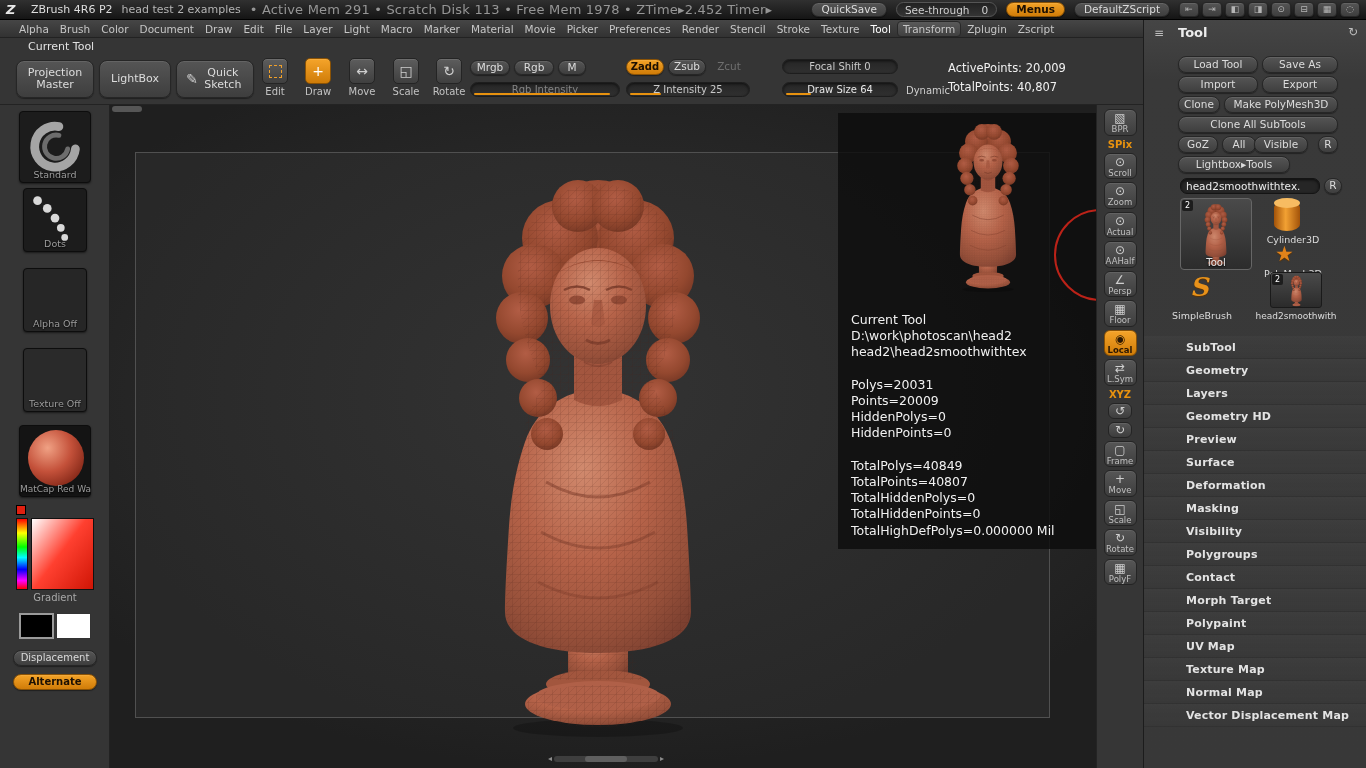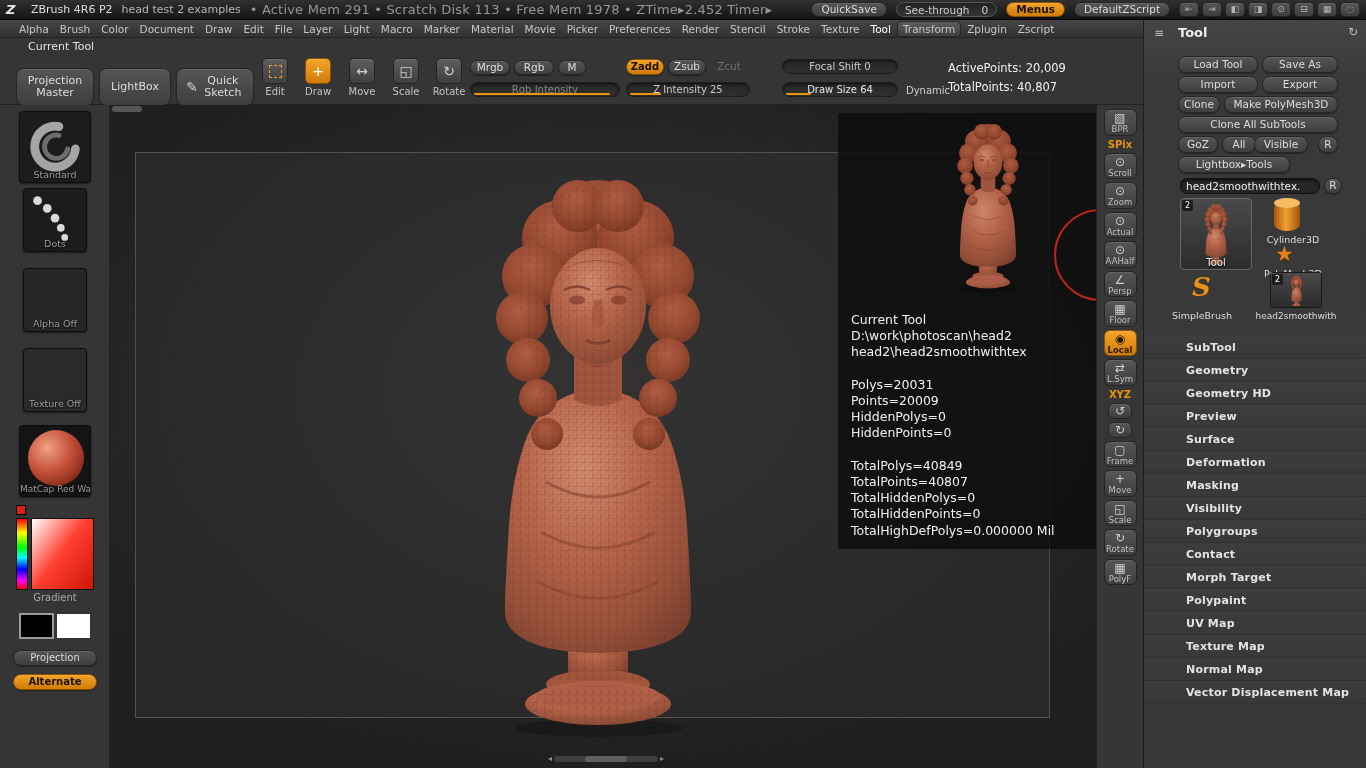--- a/index.html
+++ b/index.html
@@ -54,21 +54,21 @@
   #menubar { left:0; top:20px; width:1143px; height:18px;
     background:linear-gradient(#464646,#323232); border-bottom:1px solid #222;
     display:flex; align-items:center; padding-left:14px; gap:1px; }
   .menu-item { padding:1px 5px; color:#c6c6c6; font-size:10.5px; border-radius:4px; }
   .menu-item.hl { color:#ffffff; }
   .menu-item.raised { background:linear-gradient(#5a5a5a,#404040); border:1px solid #282828; }
 
   
   #shelf { left:0; top:38px; width:1143px; height:67px; background:#353535; border-bottom:1px solid #232323; }
   #current-tool-label { left:28px; top:2px; color:#e2e2e2; font-size:11px; }
-  .shelf-big { font-size:11px; white-space:normal; padding:2px 4px;margin-top:8px; }
+  .shelf-big { font-size:11px; white-space:normal; padding:2px 4px; }
   .tool-toggle { position:absolute; width:38px; display:flex; flex-direction:column; align-items:center; gap:2px; }
   .tool-tile { width:26px; height:26px; border-radius:5px;
     background:linear-gradient(#5d5d5d,#3f3f3f); border:1px solid #242424;
     display:flex; align-items:center; justify-content:center; color:#cfcfcf; font-size:14px;
     box-shadow:inset 0 1px 0 rgba(255,255,255,.1); }
   .tool-tile.orange { background:linear-gradient(#f5a42a,#cf7c08); color:#fff; border-color:#8a5205; }
   .tool-tile .dashbox { width:13px; height:13px; border:1.5px dashed #f0a02a; }
   .tool-toggle .tlabel { font-size:10px; color:#c2c2c2; }
   .shelf-stat { position:absolute; color:#f0f0f0; font-size:11.5px; }
 
@@ -382,21 +382,21 @@
 
   <div id="gradient-widget" class="abs">
     <div id="gradient-swatch"></div>
     <div id="hue-strip"></div>
     <div id="sv-square"></div>
   </div>
   <div id="gradient-label" class="abs">Gradient</div>
 
   <div class="swatch" id="swatch-main"></div>
   <div class="swatch" id="swatch-secondary"></div>
-  <div class="btn abs" style="left:13px;top:545px;width:84px;height:16px;font-size:10px">Projection</div>
+  <div class="btn abs" style="left:13px;top:545px;width:84px;height:16px;font-size:10px">Displacement</div>
   <div class="btn orange abs" style="left:13px;top:569px;width:84px;height:16px;font-size:10px">Alternate</div>
 </div>
 
 <div id="canvas" class="abs">
   <div id="doc-area" class="abs"></div>
   <div id="canvas-mini-scroll" class="abs"></div>
   <svg id="bust-main" class="abs" viewBox="0 0 300 590" width="300" height="600">
     <use href="#bustG"></use>
   </svg>
   <div id="canvas-hscroll" class="abs">
@@ -554,20 +554,23 @@
 
   <div id="sections" class="abs">
 
   <div class="section-row">
       <span class="sec-label">SubTool</span>
     </div>
       <div class="section-row">
       <span class="sec-label">Geometry</span>
     </div>
       <div class="section-row">
+      <span class="sec-label">Layers</span>
+    </div>
+      <div class="section-row">
       <span class="sec-label">Geometry HD</span>
     </div>
       <div class="section-row">
       <span class="sec-label">Preview</span>
     </div>
       <div class="section-row">
       <span class="sec-label">Surface</span>
     </div>
       <div class="section-row">
       <span class="sec-label">Deformation</span>

